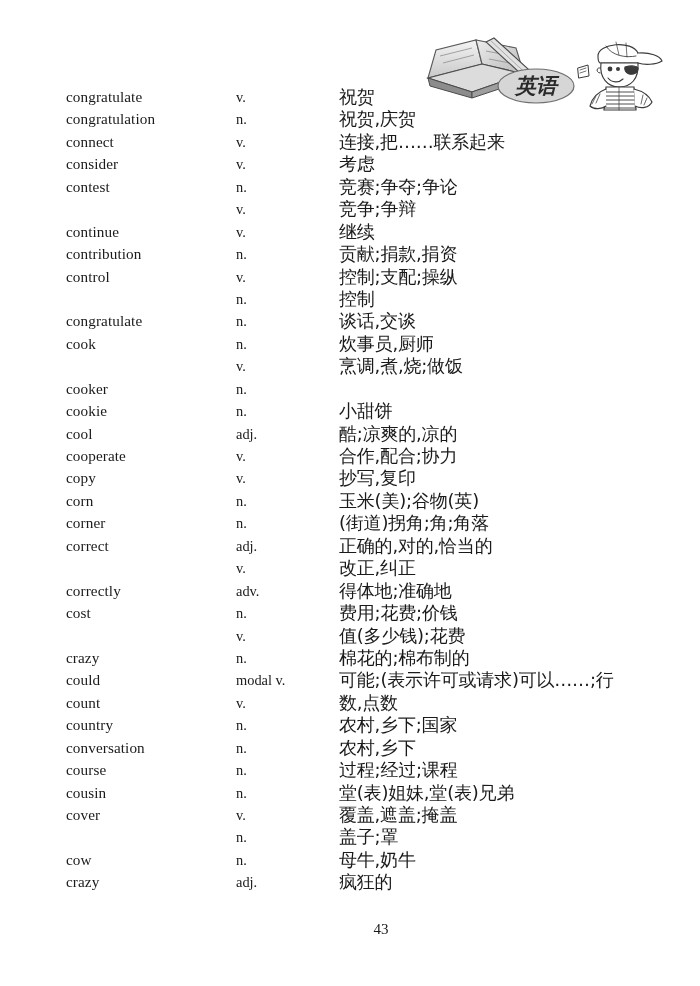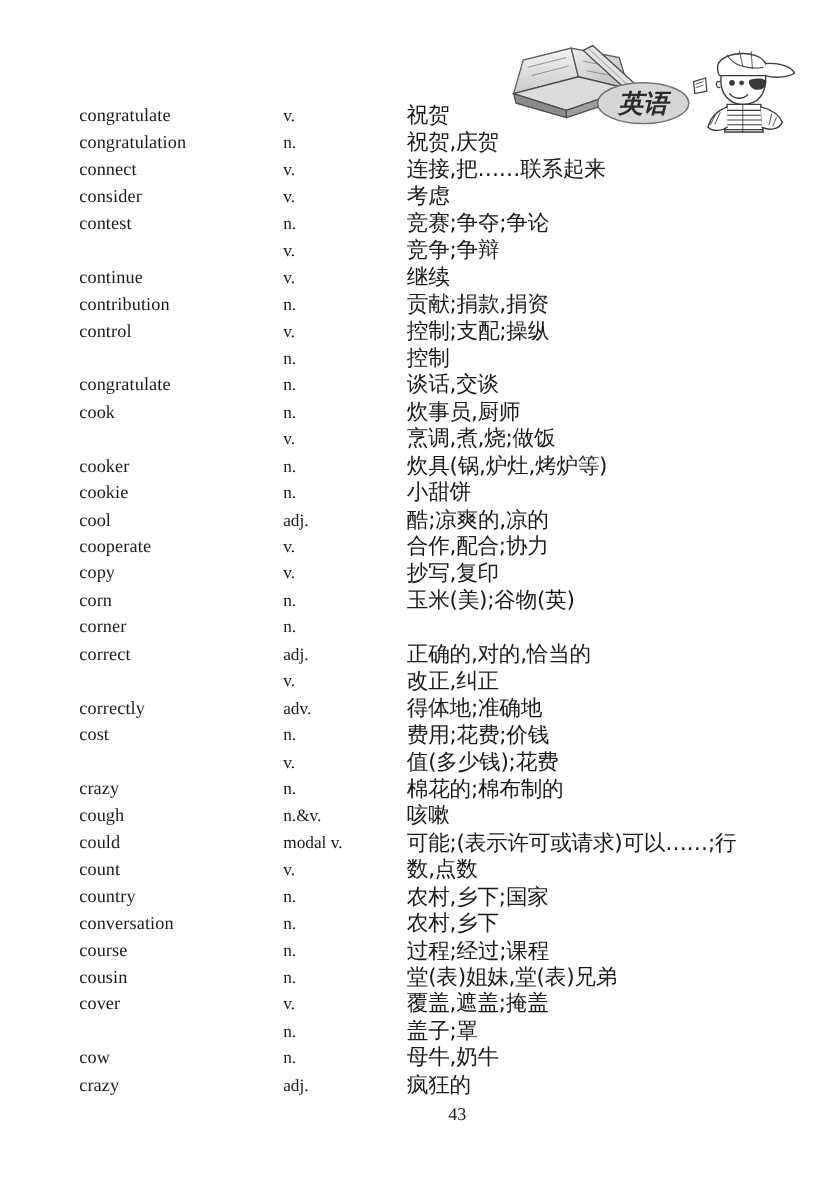--- a/index.html
+++ b/index.html
@@ -227,21 +227,20 @@
       <span class="col-def">炊事员,厨师</span>
     </div>
     <div class="entry-row">
       <span class="col-word"></span>
       <span class="col-pos">v.</span>
       <span class="col-def">烹调,煮,烧;做饭</span>
     </div>
     <div class="entry-row">
       <span class="col-word">cooker</span>
       <span class="col-pos">n.</span>
-      <span class="col-def">炊具(锅,炉灶,烤炉等)</span>
     </div>
     <div class="entry-row">
       <span class="col-word">cookie</span>
       <span class="col-pos">n.</span>
       <span class="col-def">小甜饼</span>
     </div>
     <div class="entry-row">
       <span class="col-word">cool</span>
       <span class="col-pos">adj.</span>
       <span class="col-def">酷;凉爽的,凉的</span>
@@ -257,20 +256,21 @@
       <span class="col-def">抄写,复印</span>
     </div>
     <div class="entry-row">
       <span class="col-word">corn</span>
       <span class="col-pos">n.</span>
       <span class="col-def">玉米(美);谷物(英)</span>
     </div>
     <div class="entry-row">
       <span class="col-word">corner</span>
       <span class="col-pos">n.</span>
+      <span class="col-def">(街道)拐角;角;角落</span>
     </div>
     <div class="entry-row">
       <span class="col-word">correct</span>
       <span class="col-pos">adj.</span>
       <span class="col-def">正确的,对的,恰当的</span>
     </div>
     <div class="entry-row">
       <span class="col-word"></span>
       <span class="col-pos">v.</span>
       <span class="col-def">改正,纠正</span>
@@ -289,25 +289,20 @@
       <span class="col-word"></span>
       <span class="col-pos">v.</span>
       <span class="col-def">值(多少钱);花费</span>
     </div>
     <div class="entry-row">
       <span class="col-word">crazy</span>
       <span class="col-pos">n.</span>
       <span class="col-def">棉花的;棉布制的</span>
     </div>
     <div class="entry-row">
-      <span class="col-word">cough</span>
-      <span class="col-pos">n.&amp;v.</span>
-      <span class="col-def">咳嗽</span>
-    </div>
-    <div class="entry-row">
       <span class="col-word">could</span>
       <span class="col-pos">modal v.</span>
       <span class="col-def">可能;(表示许可或请求)可以……;行</span>
     </div>
     <div class="entry-row">
       <span class="col-word">count</span>
       <span class="col-pos">v.</span>
       <span class="col-def">数,点数</span>
     </div>
     <div class="entry-row">

